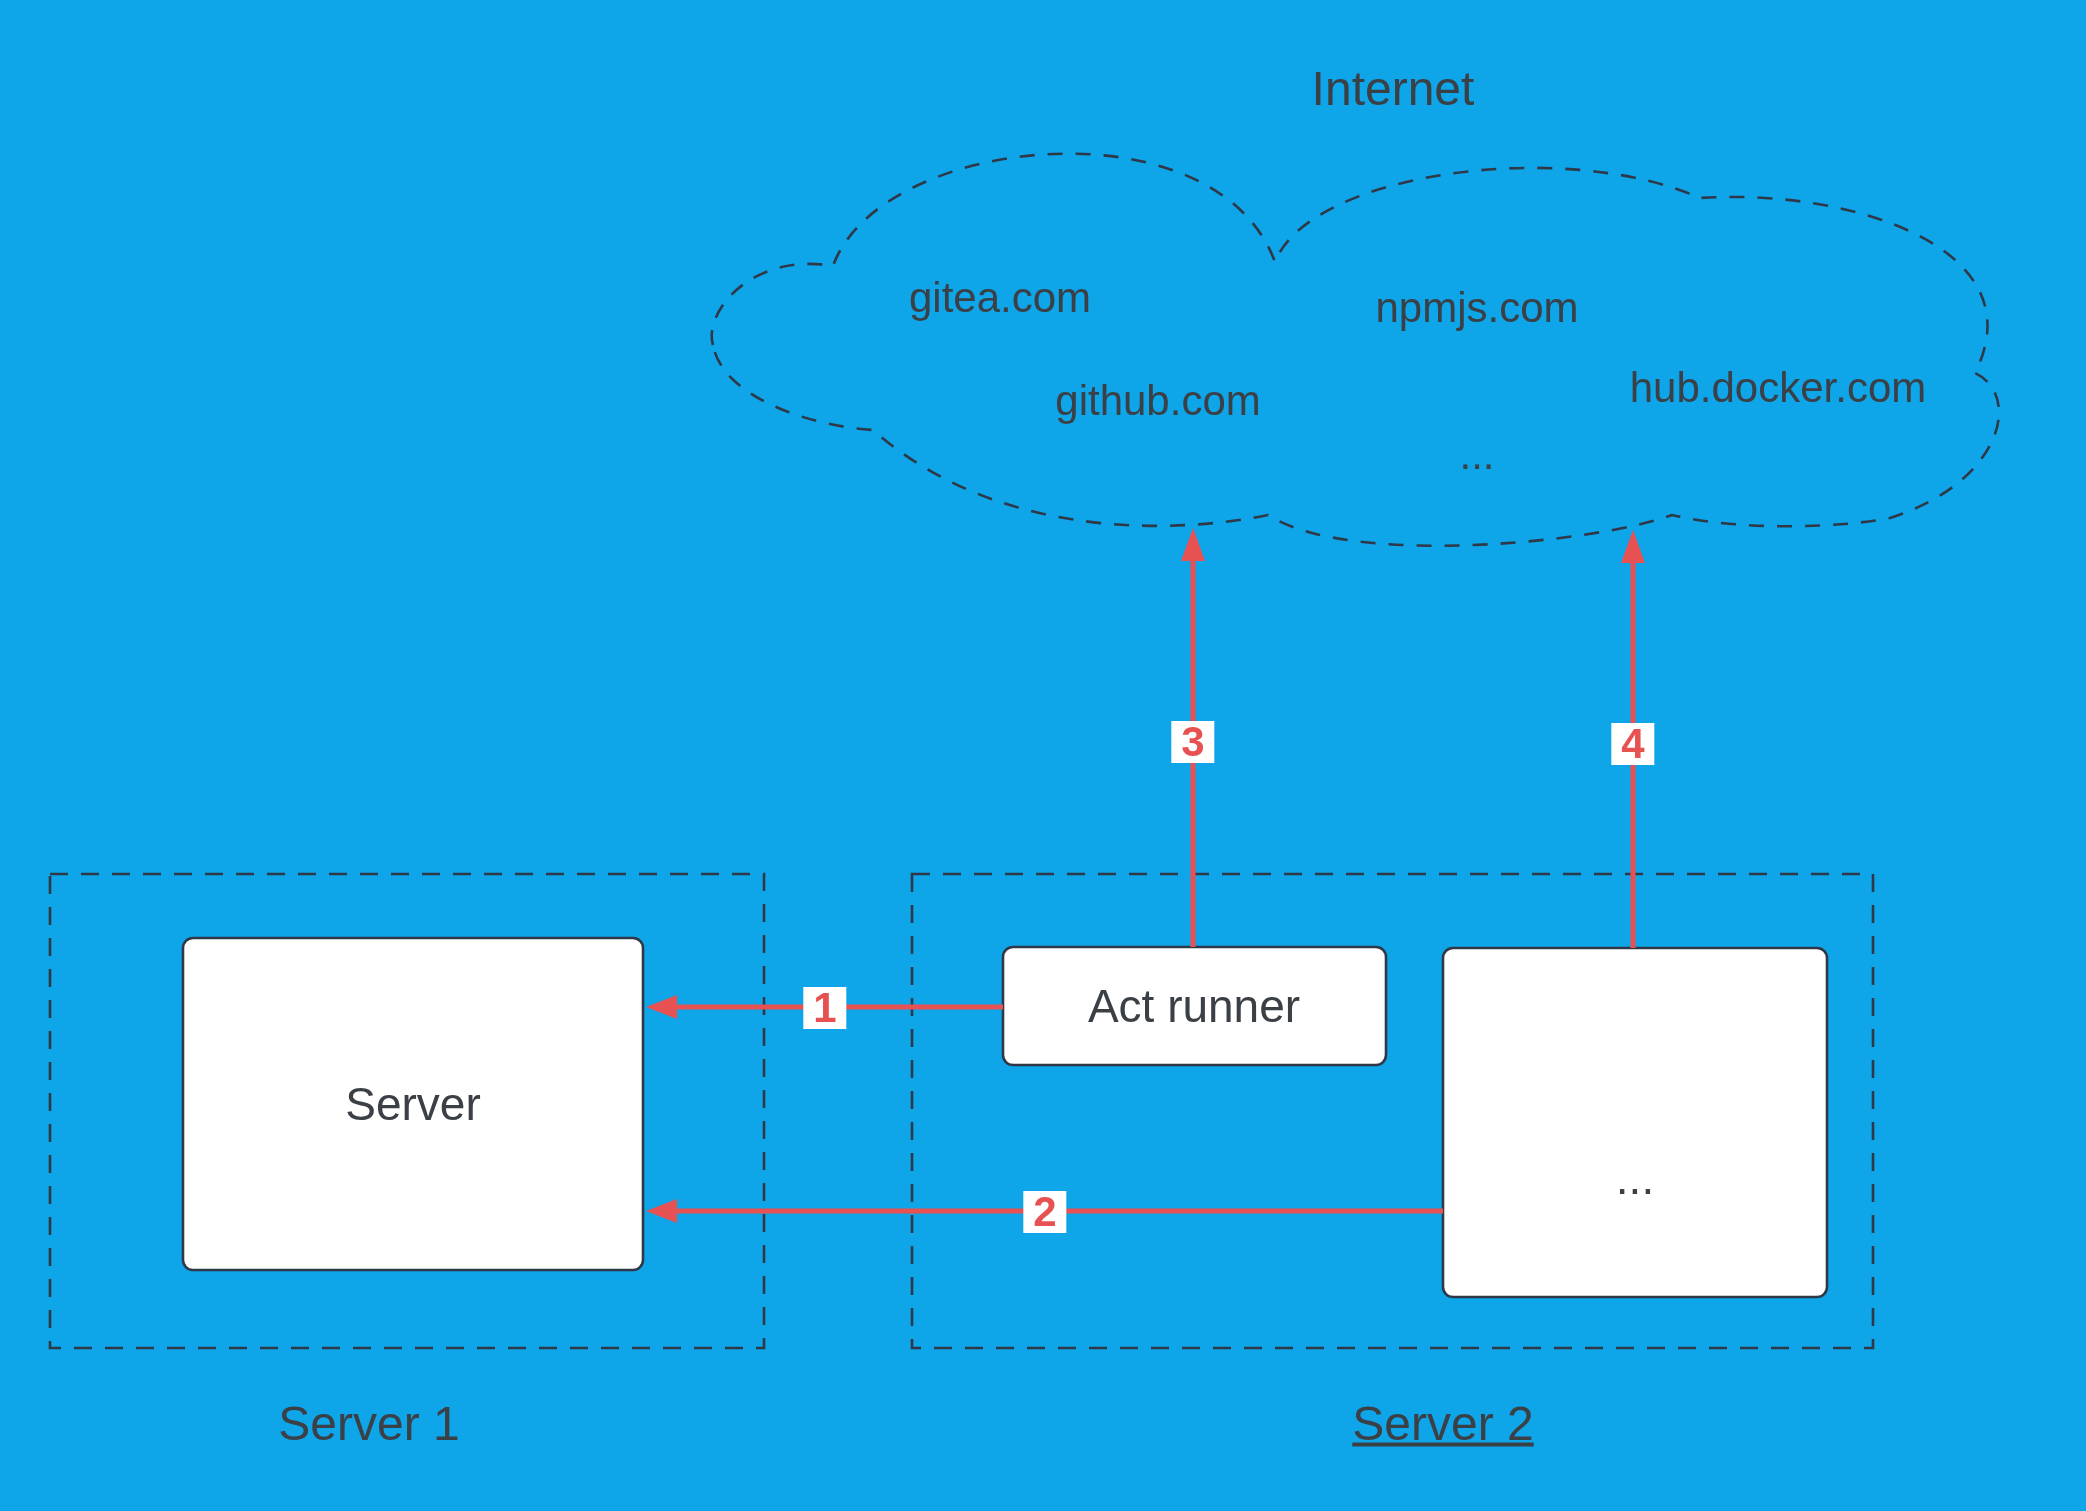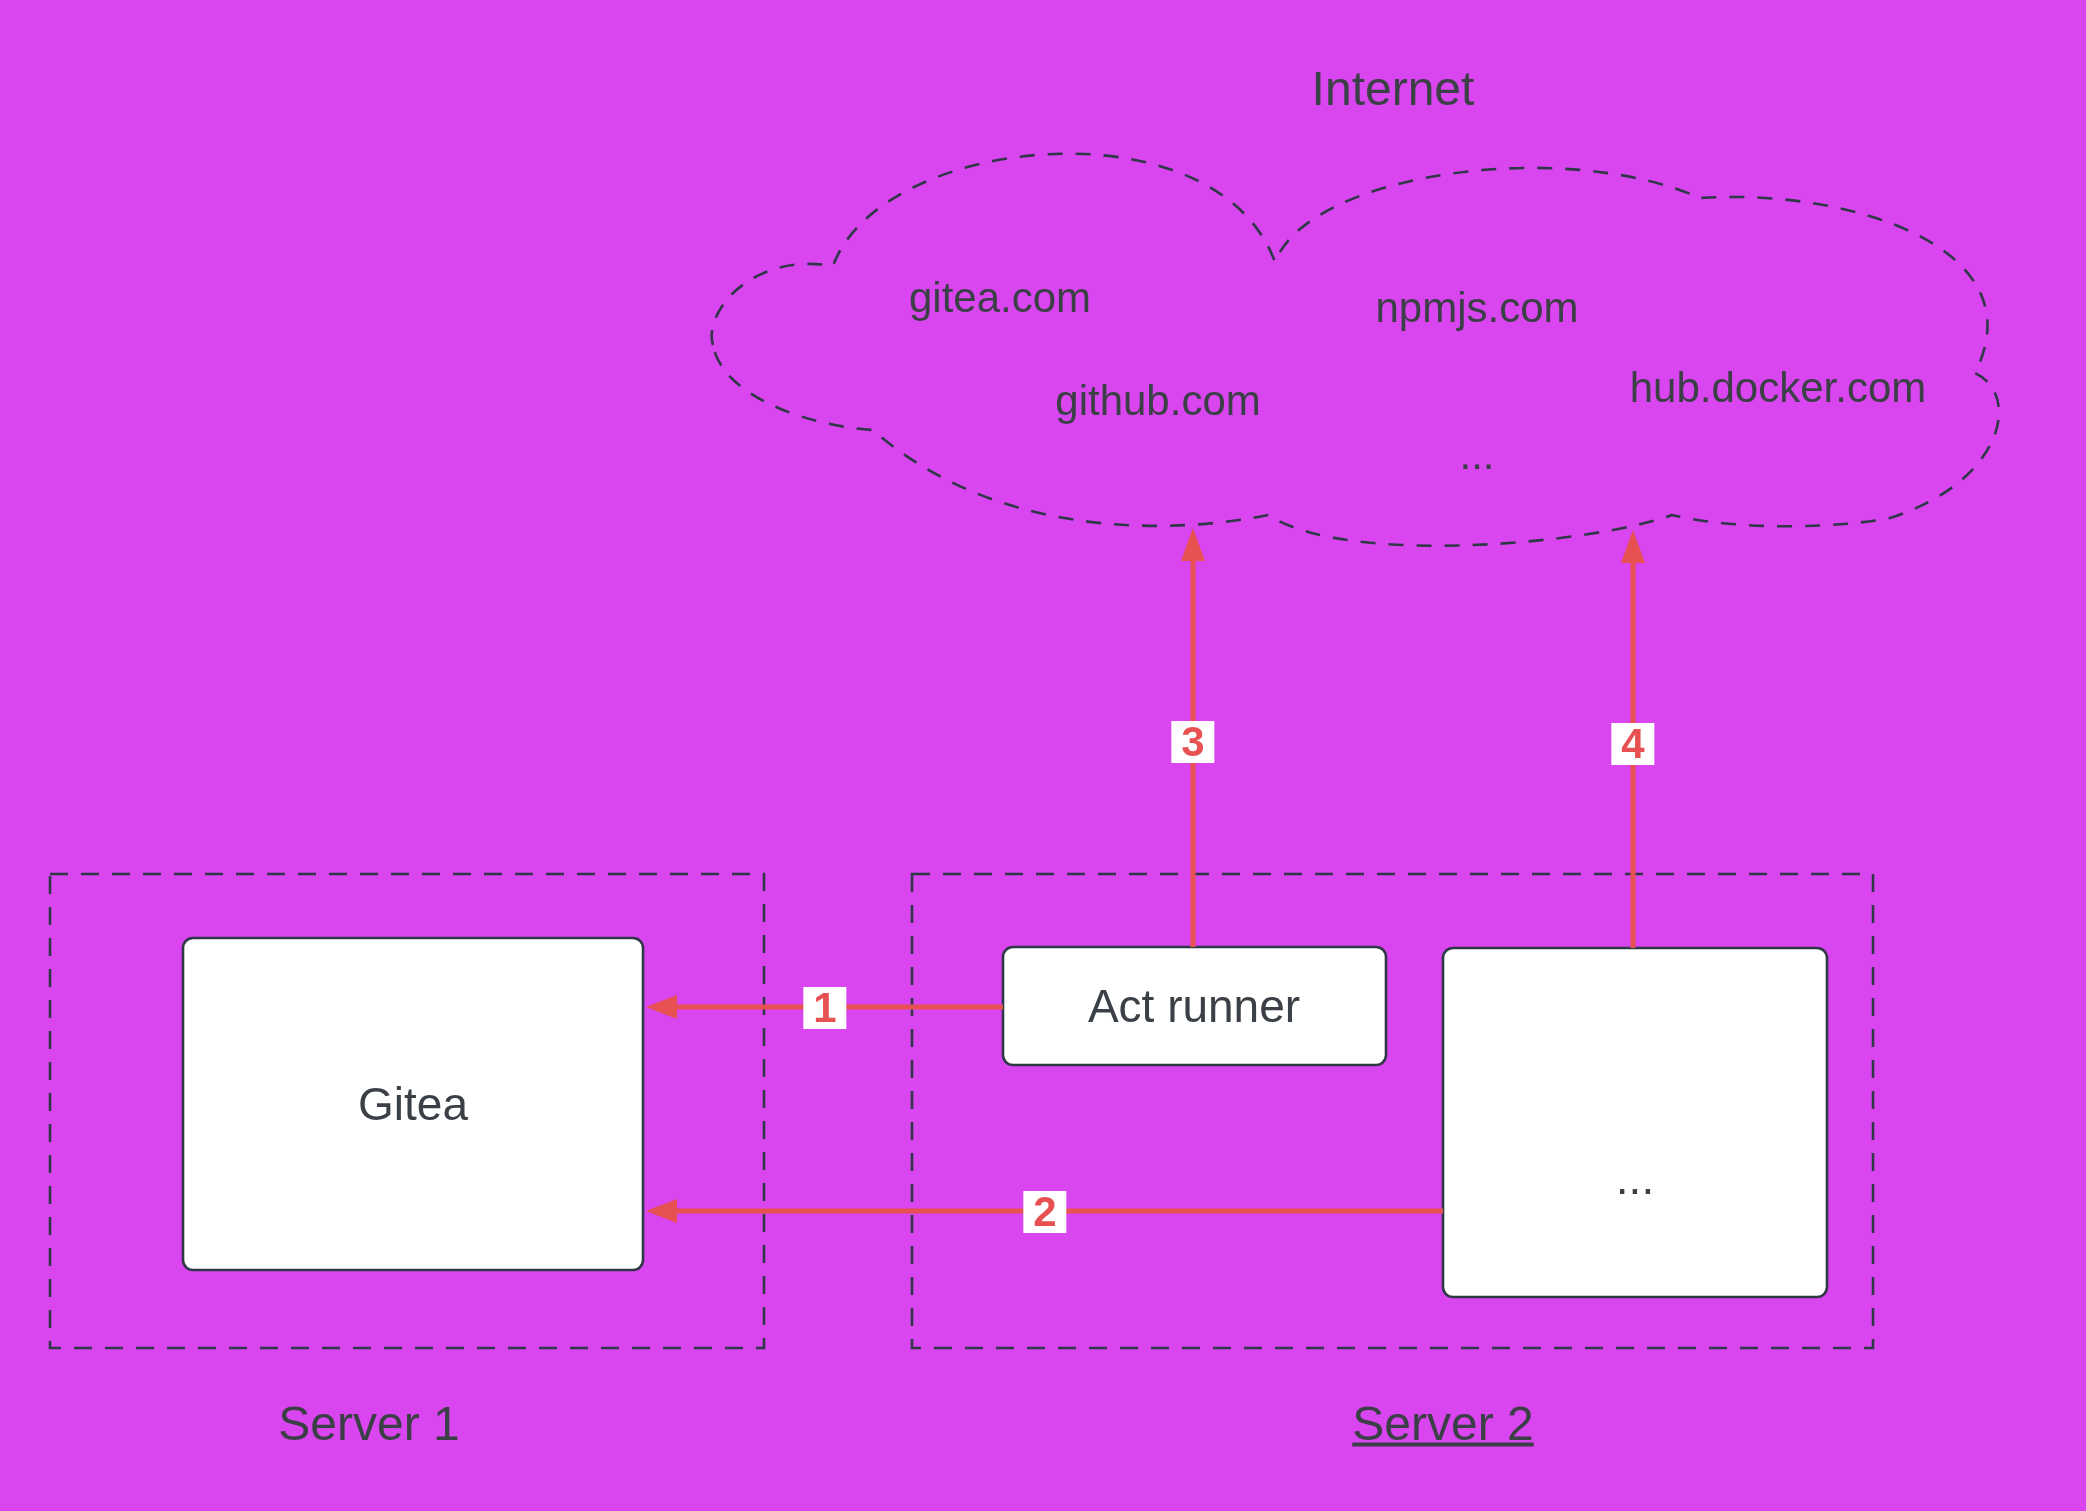--- a/index.html
+++ b/index.html
@@ -5,21 +5,21 @@
   html, body {
     margin: 0;
     padding: 0;
     background: #ffffff;
     font-family: "Liberation Sans", "DejaVu Sans", sans-serif;
   }
   .stage {
     position: relative;
     width: 2086px;
     height: 1511px;
-    background: #d946ef;
+    background: #0ea5e9;
     overflow: hidden;
   }
   .stage svg.shapes {
     position: absolute;
     left: 0;
     top: 0;
     width: 2086px;
     height: 1511px;
   }
   .lbl {
@@ -118,21 +118,21 @@
   </svg>
 
   <div class="lbl big" style="left:1393px; top:88px;">Internet</div>
 
   <div class="lbl site" style="left:1000px; top:298px;">gitea.com</div>
   <div class="lbl site" style="left:1158px; top:401px;">github.com</div>
   <div class="lbl site" style="left:1477px; top:308px;">npmjs.com</div>
   <div class="lbl site" style="left:1778px; top:388px;">hub.docker.com</div>
   <div class="lbl site" style="left:1477px; top:455px;">...</div>
 
-  <div class="lbl node" style="left:413px; top:1104px;">Gitea</div>
+  <div class="lbl node" style="left:413px; top:1104px;">Server</div>
   <div class="lbl node" style="left:1194px; top:1006px;">Act runner</div>
   <div class="lbl node" style="left:1635px; top:1178px;">...</div>
 
   <div class="lbl big" style="left:369px; top:1423px;">Server 1</div>
   <div class="lbl big" style="left:1443px; top:1423px;text-decoration:underline;">Server 2</div>
 
   <div class="lbl num" style="left:825px; top:1008px;">1</div>
   <div class="lbl num" style="left:1045px; top:1212px;">2</div>
   <div class="lbl num" style="left:1193px; top:742px;">3</div>
   <div class="lbl num" style="left:1633px; top:744px;">4</div>

